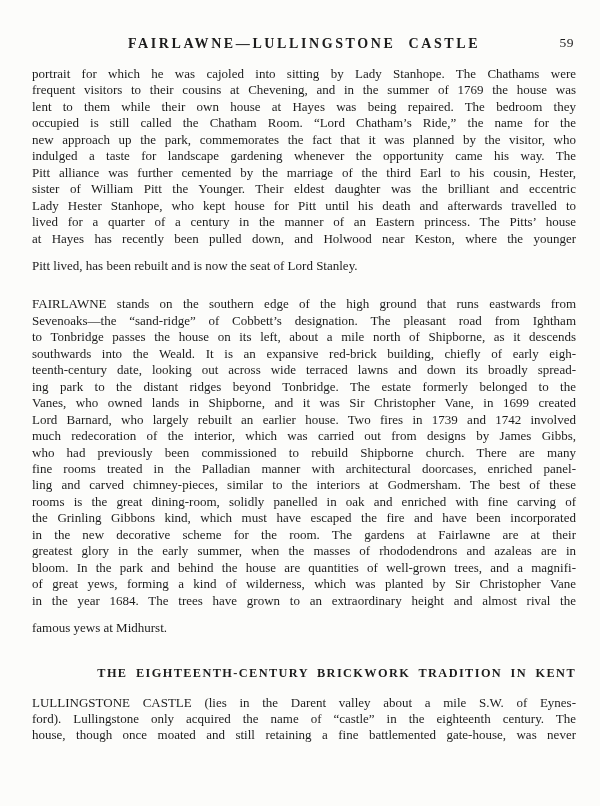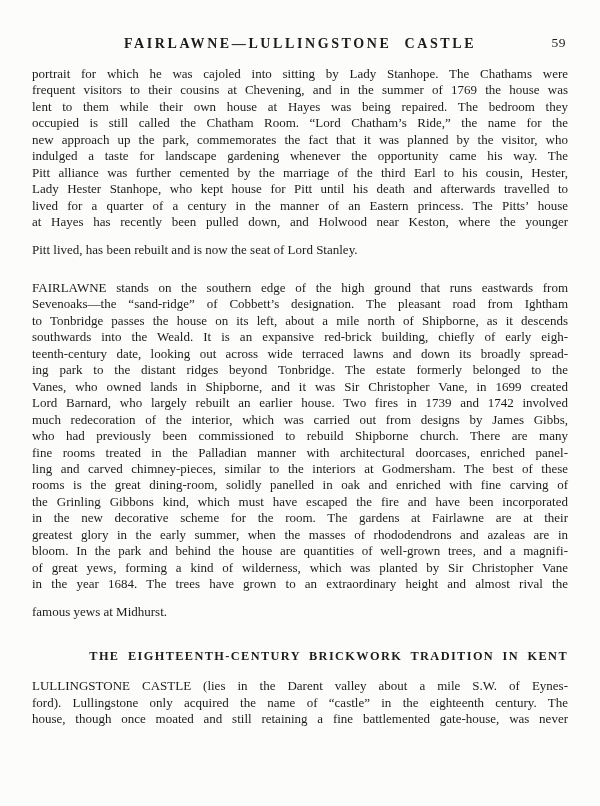--- a/index.html
+++ b/index.html
@@ -7,21 +7,21 @@
     width: 600px; height: 806px;
     background: var(--paper, #fcfcfa);
     color: var(--ink, #1c1c1c);
     font-family: "Liberation Serif", "DejaVu Serif", serif;
     -webkit-font-smoothing: antialiased;
   }
   .page {
     position: relative;
     width: 600px; height: 806px;
     box-sizing: border-box;
-    padding: 34px 32px 0 32px;
+    padding: 34px 24px 0 32px;
     overflow: hidden;
   }
   .running-header {
     position: relative;
     height: 18px;
     text-align: center;
     margin-bottom: 14px;
   }
   .header-title {
     font-size: 14px;
@@ -70,20 +70,21 @@
   </div>
 
   <div class="paragraph p1">
       <div class="line">portrait for which he was cajoled into sitting by Lady Stanhope. The Chathams were</div>
       <div class="line">frequent visitors to their cousins at Chevening, and in the summer of 1769 the house was</div>
       <div class="line">lent to them while their own house at Hayes was being repaired. The bedroom they</div>
       <div class="line">occupied is still called the Chatham Room. “Lord Chatham’s Ride,” the name for the</div>
       <div class="line">new approach up the park, commemorates the fact that it was planned by the visitor, who</div>
       <div class="line">indulged a taste for landscape gardening whenever the opportunity came his way. The</div>
       <div class="line">Pitt alliance was further cemented by the marriage of the third Earl to his cousin, Hester,</div>
+      <div class="line">sister of William Pitt the Younger. Their eldest daughter was the brilliant and eccentric</div>
       <div class="line">Lady Hester Stanhope, who kept house for Pitt until his death and afterwards travelled to</div>
       <div class="line">lived for a quarter of a century in the manner of an Eastern princess. The Pitts’ house</div>
       <div class="line">at Hayes has recently been pulled down, and Holwood near Keston, where the younger</div>
       <div class="line last">Pitt lived, has been rebuilt and is now the seat of Lord Stanley.</div>
     </div>
 
   <div class="paragraph p2">
       <div class="line">FAIRLAWNE stands on the southern edge of the high ground that runs eastwards from</div>
       <div class="line">Sevenoaks—the “sand-ridge” of Cobbett’s designation. The pleasant road from Ightham</div>
       <div class="line">to Tonbridge passes the house on its left, about a mile north of Shipborne, as it descends</div>

